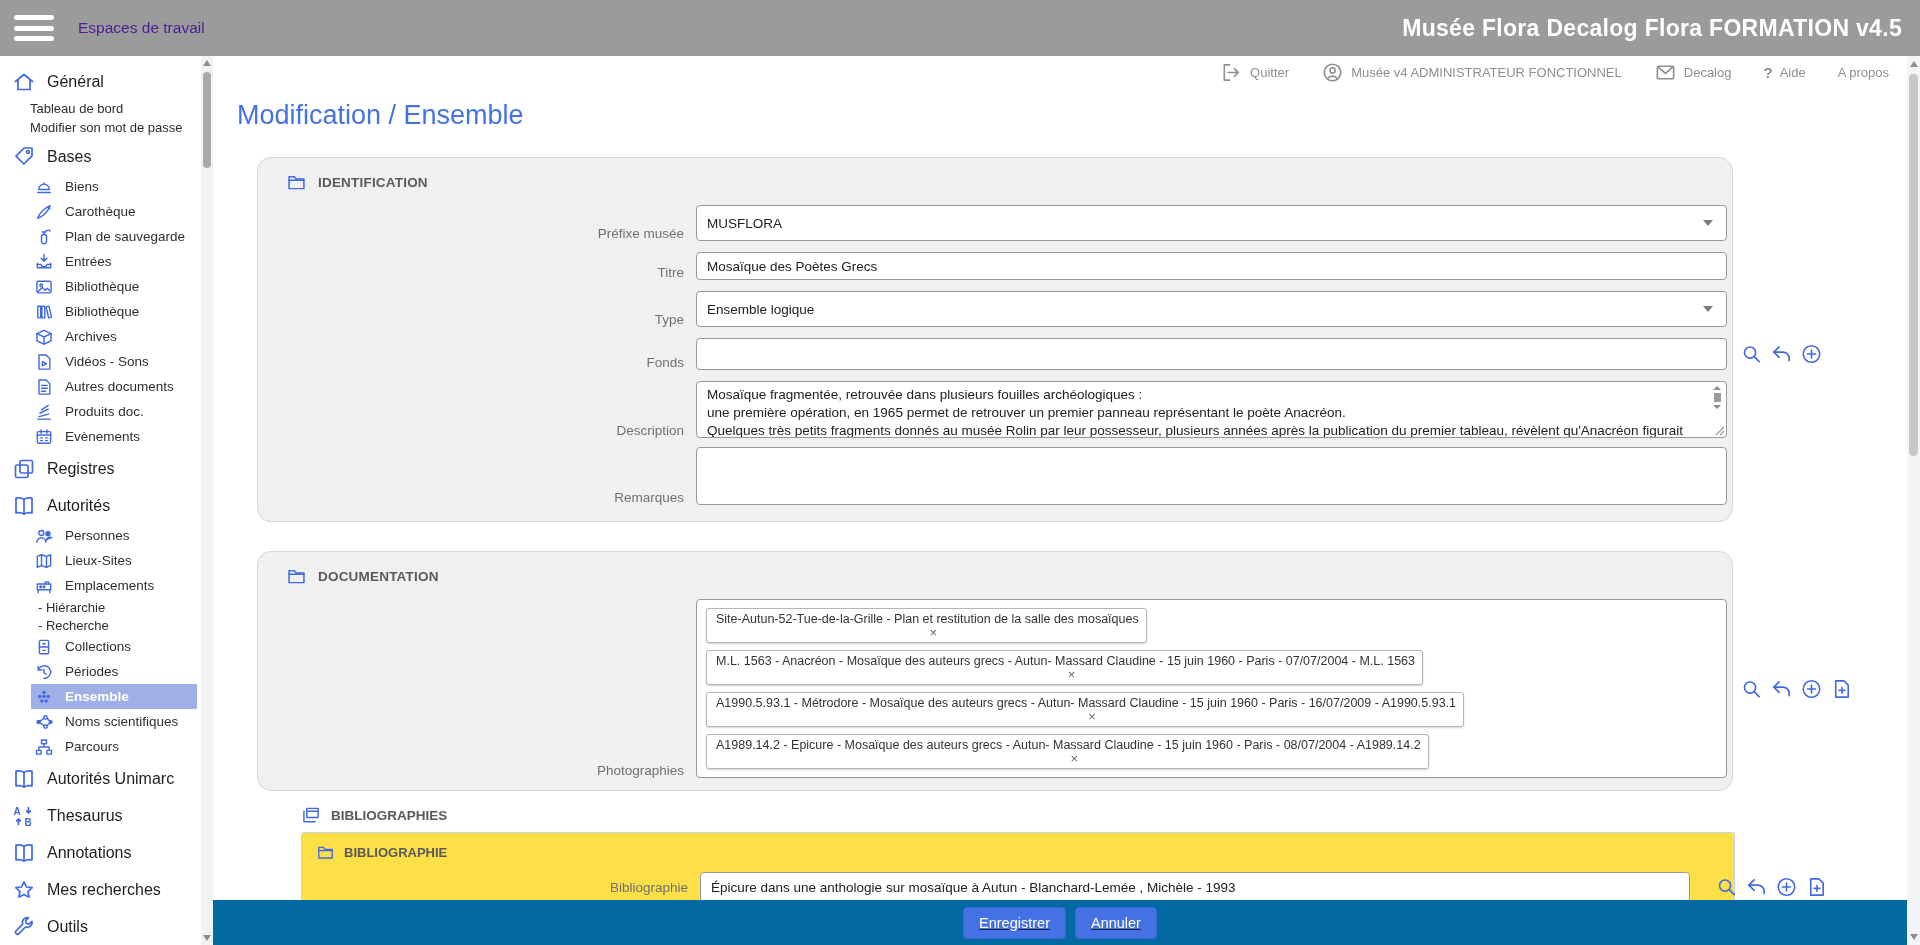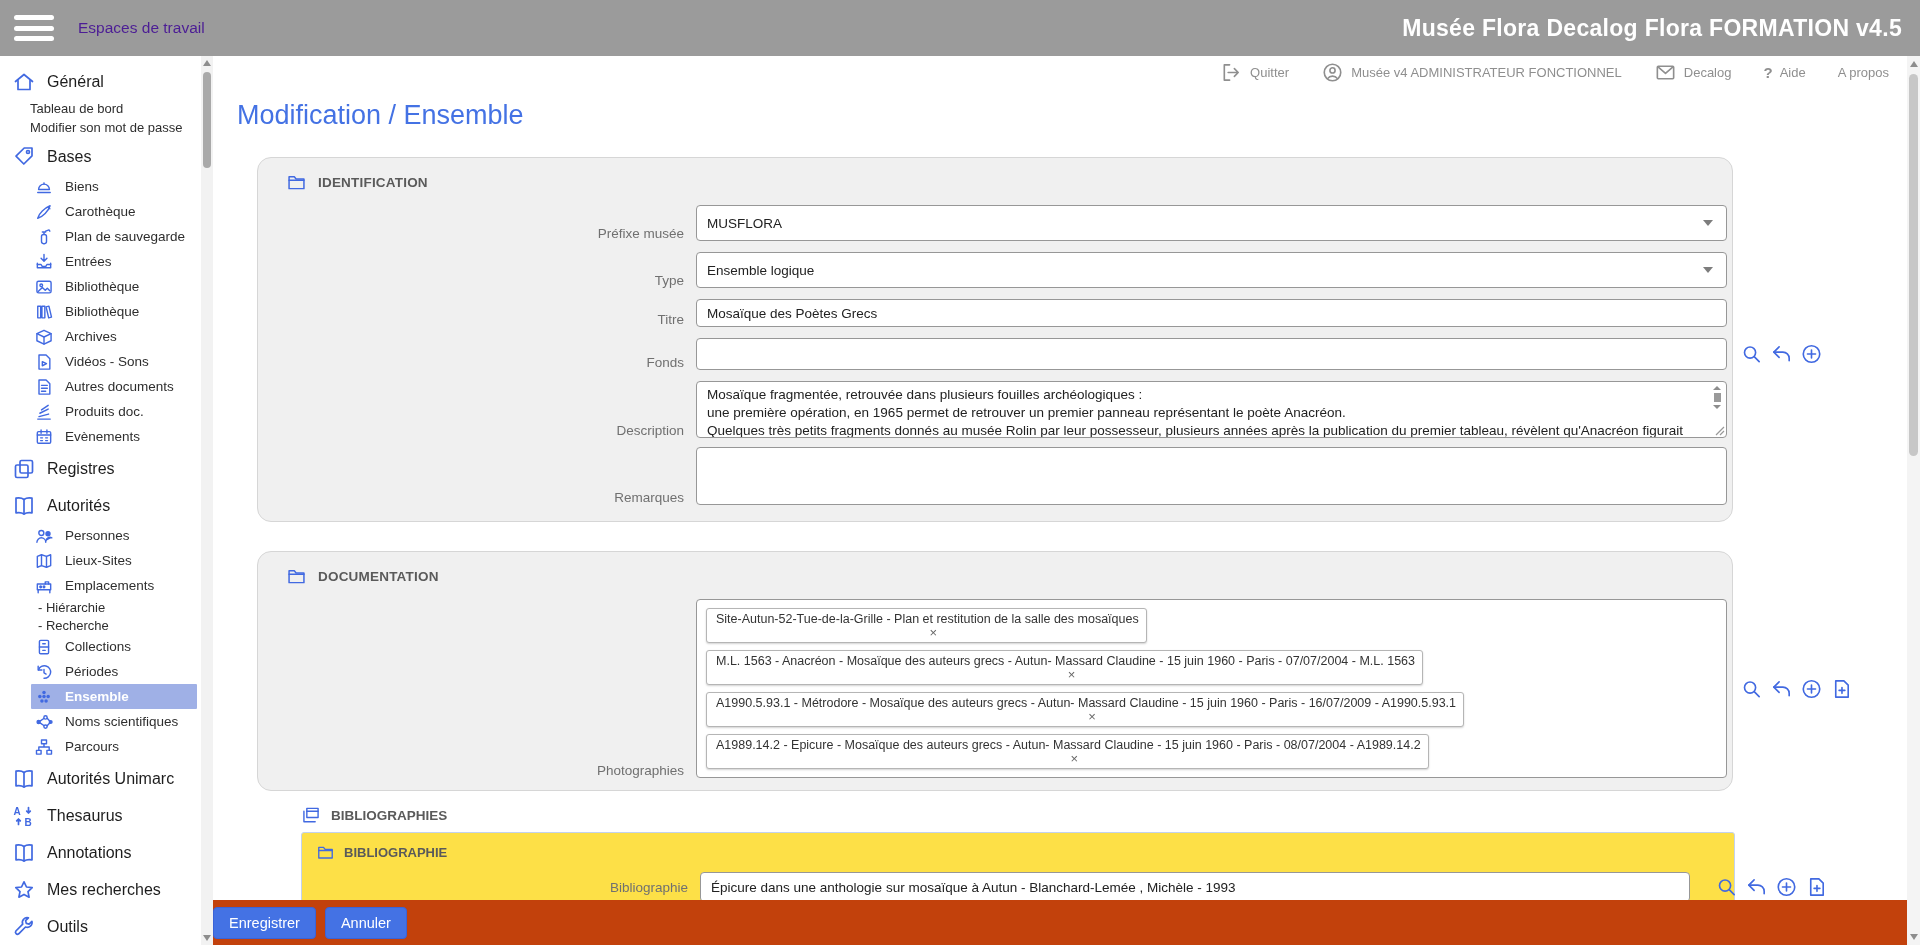--- a/index.html
+++ b/index.html
@@ -105,22 +105,22 @@
   .biblio-head{display:flex;align-items:center;gap:9px;font-size:13px;font-weight:bold;color:#5a5a5a;
                margin-bottom:10px;}
   .biblio-head svg{width:19px;height:19px;color:var(--icon-blue);}
   .frow2{display:flex;align-items:flex-start;margin-bottom:8px;}
   .frow2 .flabel{width:384px;}
   .frow2 .fctrl{flex:none;width:990px;}
   .partial-box{margin-top:12px;margin-left:-6px;width:1428px;height:14px;background:#fff;
                border:1px solid #b5b5b5;border-bottom:none;border-radius:4px 4px 0 0;}
 
   
-  .footer{position:absolute;left:213px;right:13px;bottom:0;height:45px;background:#c2410c;
-          display:flex;align-items:center;gap:9px;z-index:10;}
+  .footer{position:absolute;left:213px;right:13px;bottom:0;height:45px;background:#0369a1;
+          display:flex;align-items:center;justify-content:center;gap:9px;z-index:10;text-decoration:underline;}
   .btn{border:1px solid #3a63d8;background:var(--accent);color:#fff;border-radius:4px;
        font-family:"Liberation Sans",sans-serif;font-size:14.5px;padding:7px 15px;cursor:pointer;}
 </style>
 </head>
 <body>
 
 <div class="topbar">
   <div class="hamburger">
       <div></div>
       <div></div>
@@ -478,31 +478,31 @@
 
     <div class="frow">
       <label class="flabel">Préfixe musée</label>
       <div class="fctrl">
         <input class="tbox dd" readonly="" value="MUSFLORA" style="">
         <span class="caret"></span>
       </div>
     </div>
 
     <div class="frow">
+      <label class="flabel">Titre</label>
+      <div class="fctrl">
+        <input class="tbox" style="height: 28px;" value="Mosaïque des Poètes Grecs">
+      </div>
+    </div>
+
+    <div class="frow">
       <label class="flabel">Type</label>
       <div class="fctrl">
         <input class="tbox dd" readonly="" value="Ensemble logique" style="">
         <span class="caret"></span>
-      </div>
-    </div>
-
-    <div class="frow">
-      <label class="flabel">Titre</label>
-      <div class="fctrl">
-        <input class="tbox" style="height: 28px;" value="Mosaïque des Poètes Grecs">
       </div>
     </div>
 
     <div class="frow">
       <label class="flabel">Fonds</label>
       <div class="fctrl">
         <input class="tbox" style="height: 32px;" value="">
         <span class="ficons">
           <span class="aicon">
               <svg viewBox="0 0 24 24" fill="none" stroke="currentColor" stroke-width="1.7" stroke-linecap="round" stroke-linejoin="round">

